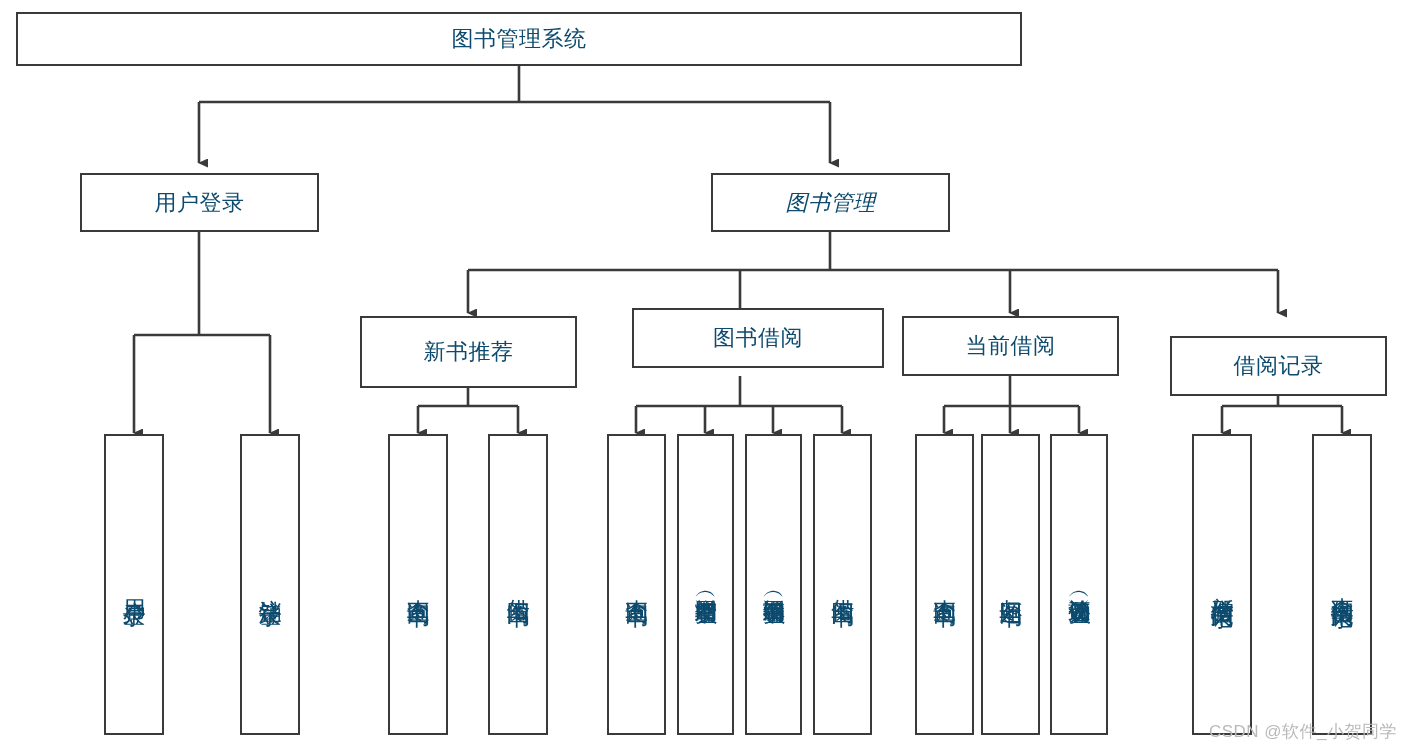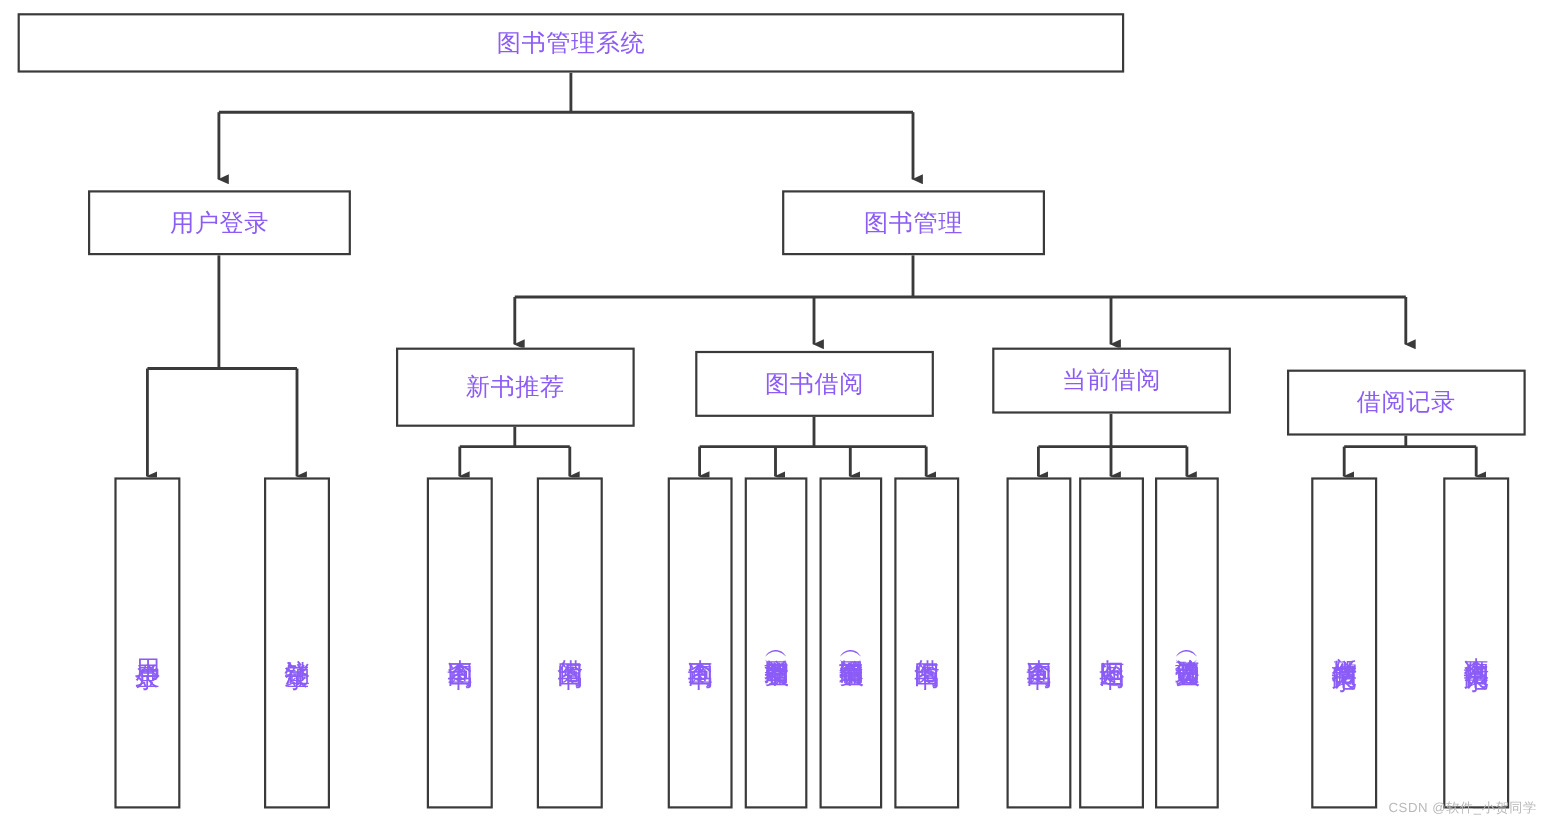--- a/index.html
+++ b/index.html
@@ -30,21 +30,21 @@
     position: absolute;
     box-sizing: border-box;
     background: #ffffff;
     border: 2.5px solid #3a3a3a;
     display: flex;
     align-items: center;
     justify-content: center;
     z-index: 2;
   }
   .node-label {
-    color: #8b5cf6;
+    color: #0c4a6e;
     font-size: 22px;
     line-height: 1.15;
     letter-spacing: 0.5px;
     white-space: nowrap;
     text-align: center;
   }
   .node.leaf {
     align-items: center;
     justify-content: center;
     padding: 6px 0;
@@ -60,21 +60,21 @@
   }
   .node.leaf.tall .node-label {
     font-size: 22px;
     line-height: 1.22;
     letter-spacing: 0.5px;
   }
   #watermark {
     position: absolute;
     right: 8px;
     bottom: 4px;
-    font-size: 12px;
+    font-size: 17px;
     color: #b9b9b9;
     letter-spacing: 0.5px;
     z-index: 5;
     white-space: nowrap;
   }
 </style>
 </head>
 <body>
 
 <div id="diagram-root">
@@ -130,28 +130,28 @@
     </g>
   </svg>
 
   <div class="node" style="left:16px; top:12px; width:1006px; height:54px;">
     <span class="node-label">图书管理系统</span>
   </div>
 
   <div class="node" style="left:80px; top:173px; width:239px; height:59px;">
     <span class="node-label">用户登录</span>
   </div>
-  <div class="node" style="left:711px; top:173px; width:239px; height:59px;">
+  <div class="node" style="left:711px; top:173px; width:239px; height:59px;font-style:italic;">
     <span class="node-label">图书管理</span>
   </div>
 
   <div class="node" style="left:360px; top:316px; width:217px; height:72px;">
     <span class="node-label">新书推荐</span>
   </div>
-  <div class="node" style="left:632px; top:319px; width:217px; height:60px;">
+  <div class="node" style="left:632px; top:308px; width:252px; height:60px;">
     <span class="node-label">图书借阅</span>
   </div>
   <div class="node" style="left:902px; top:316px; width:217px; height:60px;">
     <span class="node-label">当前借阅</span>
   </div>
   <div class="node" style="left:1170px; top:316px; width:217px; height:60px;margin-top:20px;">
     <span class="node-label">借阅记录</span>
   </div>
 
   <div class="node leaf" style="left:104px; top:434px; width:60px; height:301px;">

